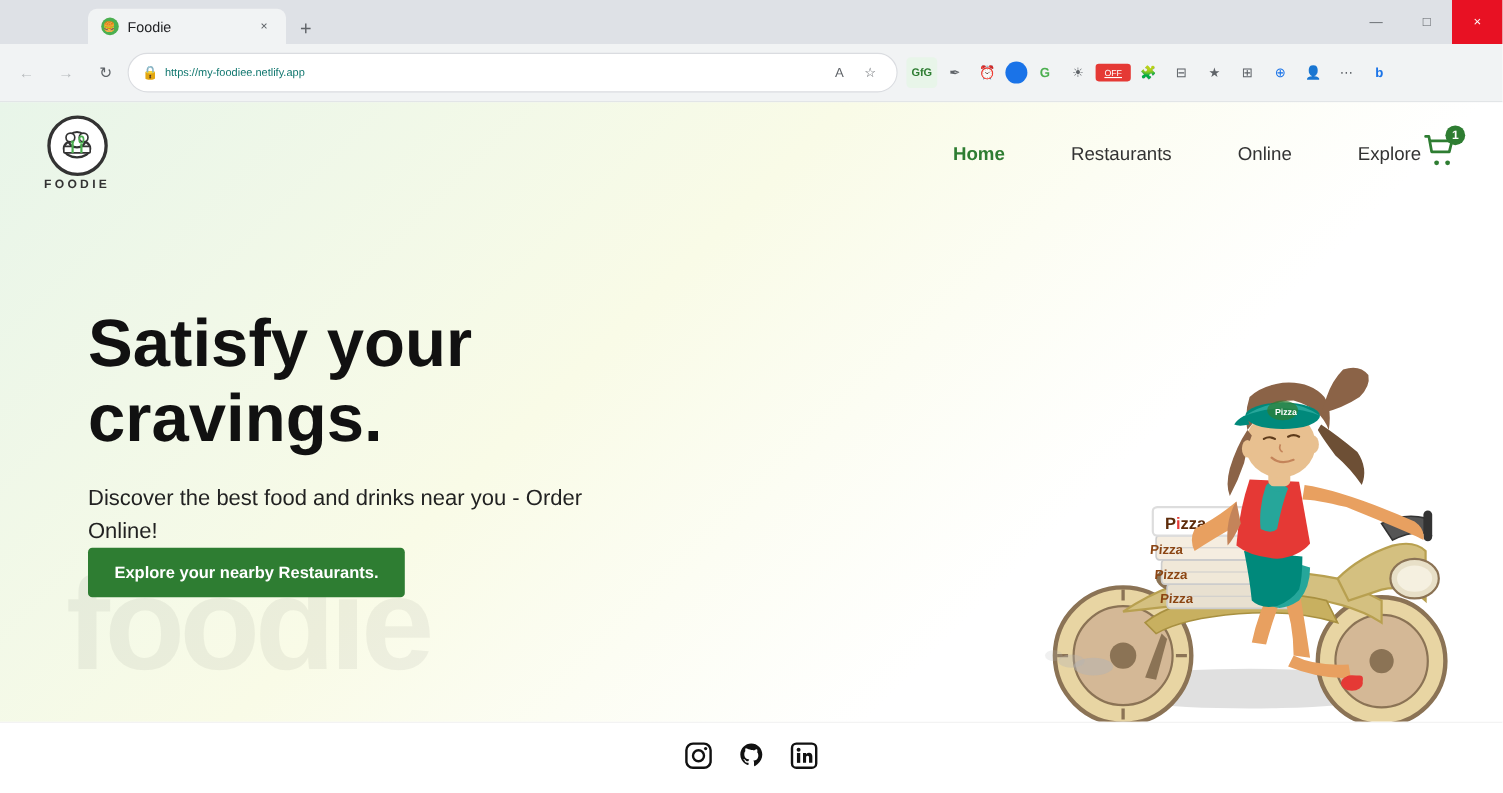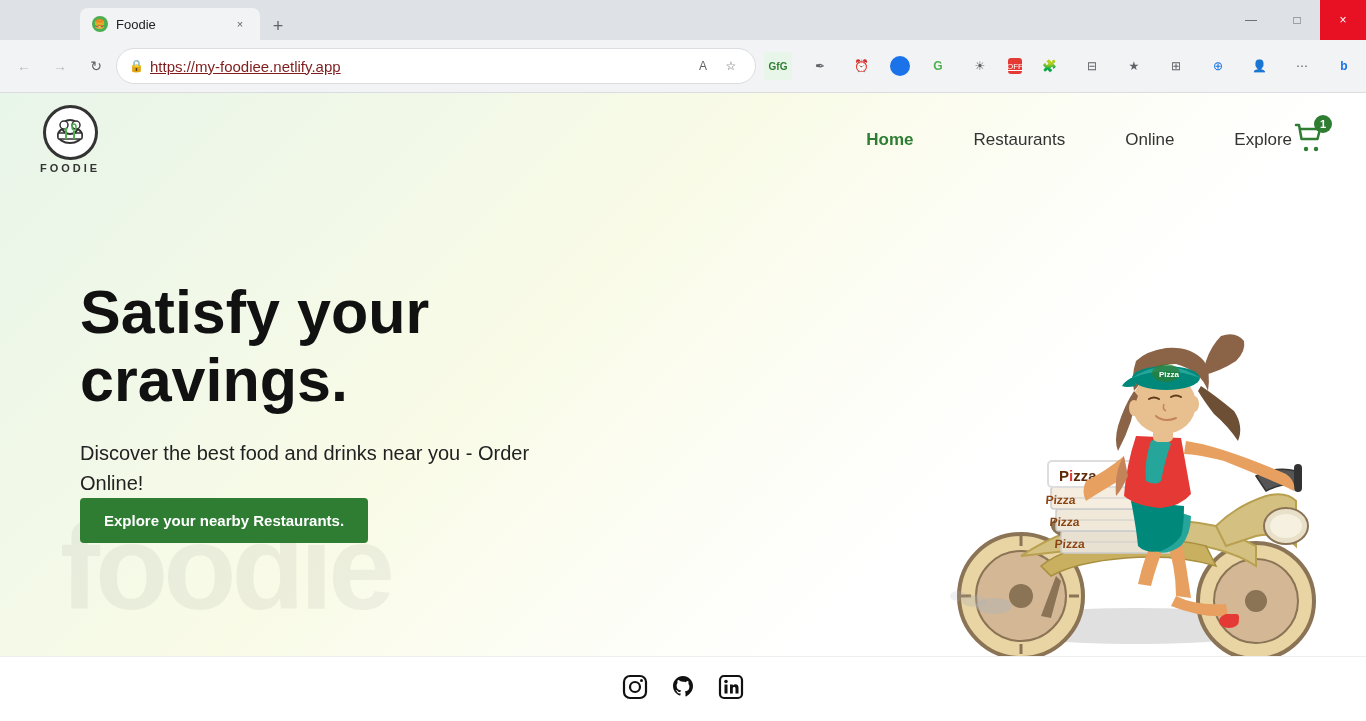--- a/index.html
+++ b/index.html
@@ -87,35 +87,35 @@
       align-items: center;
       background: #fff;
       border: 1px solid #dadce0;
       border-radius: 20px;
       padding: 4px 12px;
       height: 36px;
       gap: 6px;
       max-width: 700px;
     }
     .lock-icon { font-size: 12px; color: #5f6368; }
-    .address-text { font-size: 15px; color: #7f1d1d; flex: 1; text-decoration: underline; }
+    .address-text { font-size: 10px; color: #0f766e; flex: 1; }
     .address-icons { display: flex; gap: 4px; align-items: center; }
     .address-icon-btn {
       width: 24px; height: 24px;
       border-radius: 50%;
       display: flex; align-items: center; justify-content: center;
       font-size: 12px;
       color: #5f6368;
       cursor: pointer;
     }
 
     .toolbar-extensions {
       display: flex;
       align-items: center;
-      gap: 14px;
+      gap: 2px;
       margin-left: 4px;
     }
     .ext-btn {
       width: 28px; height: 28px;
       border-radius: 50%;
       display: flex; align-items: center; justify-content: center;
       font-size: 12px;
       color: #5f6368;
       cursor: pointer;
     }
@@ -314,21 +314,21 @@
       </div>
     </div>
 
     <div class="toolbar-extensions">
       <div class="ext-btn" style="background:#e8f5e9; border-radius:4px; font-size:10px; font-weight:bold; color:#2e7d32;">GfG</div>
       <div class="ext-btn">✒</div>
       <div class="ext-btn">⏰</div>
       <div class="ext-btn" style="width:20px;height:20px;border-radius:50%;background:#1a73e8;display:inline-flex;"></div>
       <div class="ext-btn" style="color:#4caf50; font-weight:bold;">G</div>
       <div class="ext-btn">☀</div>
-      <div class="ext-btn" style="background:#e53935; border-radius:3px; width:14px; height:16px; font-size:8px; color:white; display:inline-flex; align-items:center; justify-content:center;text-decoration:underline;">OFF</div>
+      <div class="ext-btn" style="background:#e53935; border-radius:3px; width:32px; height:16px; font-size:8px; color:white; display:inline-flex; align-items:center; justify-content:center;text-decoration:underline;">OFF</div>
       <div class="ext-btn">🧩</div>
       <div class="ext-btn">⊟</div>
       <div class="ext-btn">★</div>
       <div class="ext-btn">⊞</div>
       <div class="ext-btn" style="color:#1a73e8;">⊕</div>
       <div class="ext-btn">👤</div>
       <div class="ext-btn">⋯</div>
       <div class="ext-btn" style="color:#1a73e8; font-weight:bold;">b</div>
     </div>
   </div>

